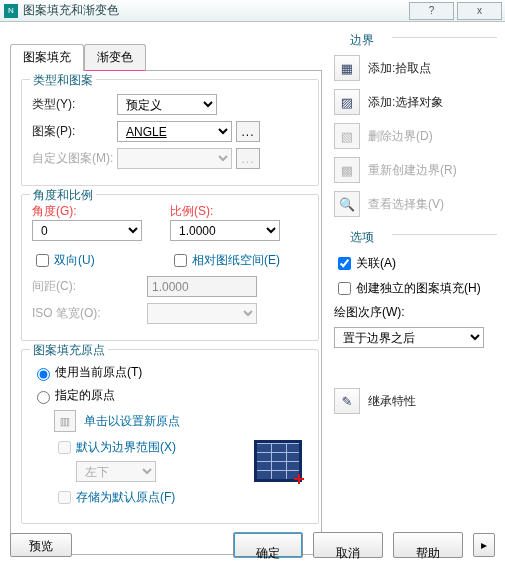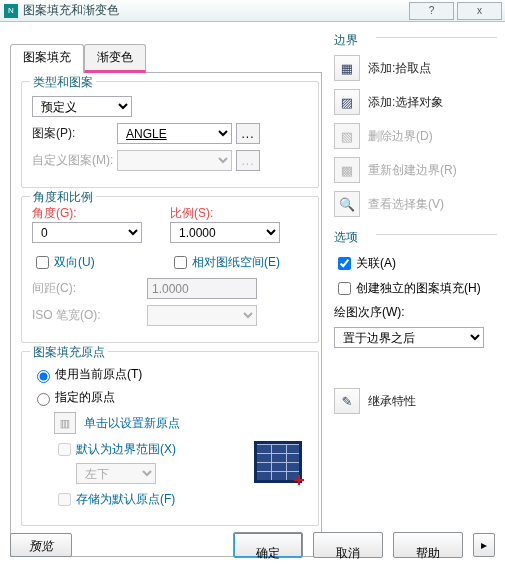--- a/index.html
+++ b/index.html
@@ -6,21 +6,21 @@
 body { margin: 0; background: #fff; width: 505px; height: 564px; overflow: hidden; }
 .titlebar { height: 22px; background: linear-gradient(#fdfefe,#e8f0f1); border-bottom: 1px solid #b6c4c6; display: flex; align-items: center; padding-left: 4px; color: #2a4b50; }
 .titlebar .ico { width:14px; height:14px; background:#0b8a8a; margin-right:5px; font-size:8px; color:#fff; display:flex; align-items:center; justify-content:center; }
 .titlebar .spacer { flex:1; }
 .titlebtn { width:45px; height:18px; border:1px solid #a7b5b7; background:#eef4f5; margin-right:3px; display:flex; align-items:center; justify-content:center; color:#555; font-size:10px; }
 .dialog-body { display:flex; height:520px; }
 .left { width:330px; padding:6px 8px 4px 10px; position:relative;margin-top:16px; }
 .right { flex:1; padding:6px 8px 4px 4px; }
 .tabs { display:flex; }
 .tab { border:1px solid #b4b4b4; border-bottom:none; padding:4px 12px; background:#fff; border-radius:3px 3px 0 0; position:relative; z-index:2; }
-.tab.inactive { background:#f2f2f2; border-bottom:3px solid #ec4899; z-index:1; }
+.tab.inactive { background:#f2f2f2; border-bottom:1px solid #ec4899; z-index:1; }
 .tabpanel { border:1px solid #b4b4b4; margin-top:-1px; padding:8px 2px 6px 10px; height:485px; }
 .group { border:1px solid #d8d8d8; border-radius:2px; padding:8px 10px 10px 10px; margin-bottom:8px; position:relative; }
 .group-title { position:absolute; top:-8px; left:8px; background:#fff; padding:0 3px; color:#18637e; }
 .row { display:flex; align-items:center; margin:6px 0; }
 .lbl { width:85px; color:#222; }
 .lbl.disabled { color:#a9a9a9; }
 select, input[type=text] { height:21px; border:1px solid #abadb3; background:#fff; padding:0 4px; font-size:12px; }
 select:disabled, input:disabled { background:#f4f4f4; color:#888; }
 .combo { width:100px; }
 .combo-wide { width:115px;text-decoration:underline; }
@@ -28,30 +28,30 @@
 .swatch { width:115px; height:21px; border:1px solid #abadb3; background:#fff; padding:2px; }
 .hatch { width:100%; height:100%; background:repeating-linear-gradient(0deg,#000 0 1px,#fff 1px 3px),repeating-linear-gradient(90deg,transparent 0 11px,#000 11px 12px); }
 .cb { margin-right:5px; vertical-align:middle; }
 .radio { margin-right:5px; vertical-align:middle; }
 .sublbl { color:#ef4444; }
 .sublbl.disabled { color:#0369a1; }
 .col2 { display:flex; gap:0; }
 .col2 > div { flex:1; }
 .side-title { color:#18637e; margin:4px 0 2px 0; }
 .hr { height:1px; background:#d8d8d8; margin:2px 0 6px 0; flex:1; }
-.side-head { display:flex; align-items:center; gap:18px; }
+.side-head { display:flex; align-items:center; gap:18px;margin-left:16px; }
 .sbtn-row { display:flex; align-items:center; margin:4px 0 8px 0; gap:8px; }
 .toolbtn { width:26px; height:26px; border:1px solid #c7c7c7; background:linear-gradient(#fdfdfd,#efefef); display:flex; align-items:center; justify-content:center; font-size:13px; color:#346; cursor:pointer; }
 .toolbtn.dis { color:#b4b4b4; background:#f6f6f6; }
 .sidetxt { color:#222; }
 .sidetxt.dis { color:#aaaaaa; }
 .footer { position:absolute; bottom:6px; left:10px; right:10px; display:flex; align-items:center; gap:10px; }
 .btn { height:24px; border:1px solid #8d9396; background:linear-gradient(#fefefe,#e7e7e7); padding:12px 22px; border-radius:2px; cursor:pointer; }
 .btn.def { box-shadow:0 0 0 1px #2f9ed8 inset; }
-.btn.sm { padding:4px 18px;font-style:italic; }
+.btn.sm { padding:4px 18px; }
 .arrow-btn { width:22px; height:24px; border:1px solid #8d9396; background:linear-gradient(#fefefe,#e7e7e7); display:flex; align-items:center; justify-content:center; border-radius:2px; cursor:pointer; }
 .brick { width:48px; height:42px; background:#2b4a85; border:3px solid #0f2a5e; position:relative; margin-left:auto; margin-right:6px; }
 .brick::before { content:""; position:absolute; inset:0; background:repeating-linear-gradient(0deg,transparent 0 8px,#a9bce0 8px 9px),repeating-linear-gradient(90deg,transparent 0 14px,#a9bce0 14px 15px); }
 .brick .cross { position:absolute; right:-5px; bottom:-5px; width:10px; height:10px; }
 .brick .cross::before,.brick .cross::after { content:""; position:absolute; background:#d11; }
 .brick .cross::before { left:4px; top:0; width:2px; height:10px; }
 .brick .cross::after { top:4px; left:0; width:10px; height:2px; }
 .mini-ico { width:22px;height:22px;border:1px solid #bbb;background:#f6f6f6;display:flex;align-items:center;justify-content:center;color:#999;margin-right:8px;font-size:11px; }
 .origin-sub { margin-left:22px; }
 </style>
@@ -70,20 +70,21 @@
   <div class="left">
     <div class="tabs">
       <div class="tab"><span>图案填充</span></div>
       <div class="tab inactive"><span>渐变色</span></div>
     </div>
     <div class="tabpanel">
 
       <div class="group">
         <div class="group-title">类型和图案</div>
         <div class="row">
+          <span class="lbl">类型(Y):</span>
           <select class="combo"><option>预定义</option></select>
         </div>
         <div class="row">
           <span class="lbl">图案(P):</span>
           <select class="combo-wide"><option>ANGLE</option></select>
           <div class="dots">...</div>
         </div>
         <div class="row">
           <span class="lbl disabled">自定义图案(M):</span>
           <select class="combo-wide" disabled=""><option></option></select>
@@ -123,21 +124,21 @@
             <label><input type="radio" class="radio" name="orig" checked="" style=""><span>使用当前原点(T)</span></label>
           </div>
         <div class="row">
             <label><input type="radio" class="radio" name="orig" style=""><span>指定的原点</span></label>
           </div>
         <div class="origin-sub">
           <div class="row">
             <span class="mini-ico">▥</span>
             <span class="sublbl disabled">单击以设置新原点</span>
           </div>
-          <div class="row" style="align-items:center">
+          <div class="row" style="align-items:flex-end">
             <div style="flex:1">
               <label><input type="checkbox" class="cb" disabled="" style=""><span class="sublbl disabled">默认为边界范围(X)</span></label>
               <div style="margin:4px 0 0 22px"><select disabled="" style="width:80px"><option>左下</option></select></div>
             </div>
             <div class="brick">
                 <div class="cross"></div>
               </div>
           </div>
           <div class="row">
               <label><input type="checkbox" class="cb" disabled="" style=""><span class="sublbl disabled">存储为默认原点(F)</span></label>

